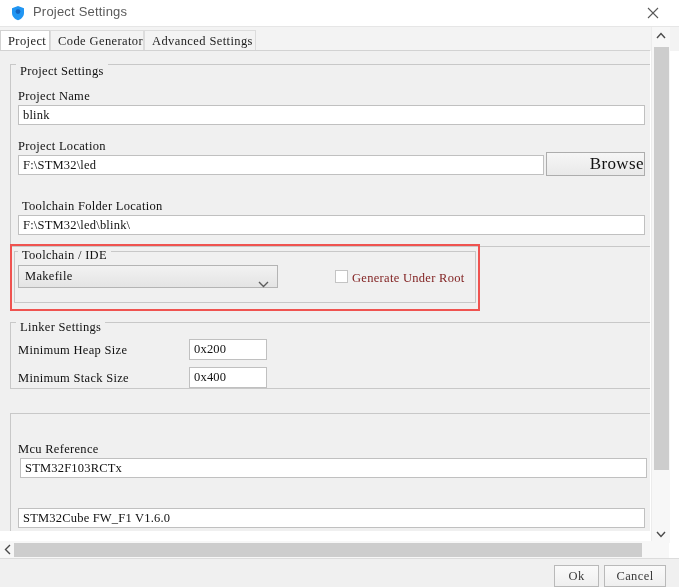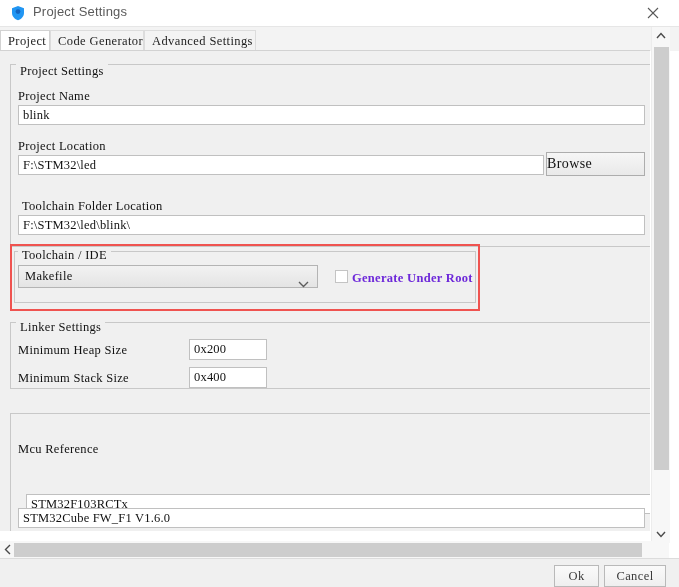--- a/index.html
+++ b/index.html
@@ -108,21 +108,21 @@
     white-space: nowrap;
     letter-spacing: 0.3px;
   }
   .field-label {
     position: absolute;
     font-size: 12.5px;
     color: #111;
     white-space: nowrap;
     letter-spacing: 0.3px;
   }
-  .field-label.disabled { color: #6d28d9; font-weight: bold; }
+  .field-label.disabled { color: #7f1d1d; }
 
   .textinput {
     position: absolute;
     background: #ffffff;
     border: 1px solid #c0c0c0;
     box-sizing: border-box;
     font-family: "Liberation Serif", "DejaVu Serif", serif;
     font-size: 12.5px;
     color: #111;
     padding: 0 0 8px 4px;
@@ -132,23 +132,23 @@
     overflow: hidden;
     letter-spacing: 0.2px;
   }
 
   .btn {
     position: absolute;
     background: linear-gradient(#f6f6f6, #e9e9e9);
     border: 1px solid #adadad;
     box-sizing: border-box;
     font-family: "Liberation Serif", "DejaVu Serif", serif;
-    font-size: 14px;
-    color: #111;
-    text-align: left;
+    font-size: 17px;
+    color: #111;
+    text-align: right;
     cursor: pointer;
     letter-spacing: 0.4px;
   }
 
   
   .combo {
     position: absolute;
     background: linear-gradient(#f2f2f2, #e4e4e4);
     border: 1px solid #b4b4b4;
     box-sizing: border-box;
@@ -295,21 +295,21 @@
   <div class="field-label" style="left:18px;top:88px;">Project Location</div>
   <div class="textinput" style="left:18px;top:104px;width:526px;">F:\STM32\led</div>
   <div class="btn" style="left:546px;top:101px;width:99px;height:24px;line-height:22px;">Browse</div>
 
   <div class="field-label" style="left:22px;top:148px;">Toolchain Folder Location</div>
   <div class="textinput" style="left:18px;top:164px;width:627px;">F:\STM32\led\blink\</div>
 
   <div class="group" style="left:14px;top:200px;width:462px;height:52px;"></div>
   <div class="group-title" style="left:18px;top:197px;">Toolchain / IDE</div>
 
-  <div class="combo" style="left:18px;top:214px;width:300px;height:23px;">
+  <div class="combo" style="left:18px;top:214px;width:260px;height:23px;">
     <span class="combo-text">Makefile</span>
     <span class="combo-arrow">
       <svg width="11" height="7" viewBox="0 0 11 7">
         <polyline points="1,1 5.5,5.5 10,1" fill="none" stroke="#5c5c5c" stroke-width="1.4"></polyline>
       </svg>
     </span>
   </div>
 
   <div class="checkbox-box" style="left:335px;top:219px;"></div>
   <div class="field-label disabled" style="left:352px;top:220px;">Generate Under Root</div>
@@ -321,21 +321,21 @@
 
   <div class="field-label" style="left:18px;top:292px;">Minimum Heap Size</div>
   <div class="textinput" style="left:189px;top:288px;width:78px;height:21px;line-height:19px;">0x200</div>
 
   <div class="field-label" style="left:18px;top:320px;">Minimum Stack Size</div>
   <div class="textinput" style="left:189px;top:316px;width:78px;height:21px;line-height:19px;">0x400</div>
 
   <div class="group" style="left:10px;top:362px;width:642px;height:123px;"></div>
 
   <div class="field-label" style="left:18px;top:391px;">Mcu Reference</div>
-  <div class="textinput" style="left:26px;top:407px;width:627px;margin-top:36px;">STM32F103RCTx</div>
+  <div class="textinput" style="left:20px;top:407px;width:627px;">STM32F103RCTx</div>
 
   <div class="textinput" style="left:18px;top:457px;width:627px;">STM32Cube FW_F1 V1.6.0</div>
 
 </div>
 
 <div class="vscroll">
   <div class="vscroll-up">
     <svg width="18" height="18" viewBox="0 0 18 18">
       <polyline points="5,11 9,6.5 13,11" fill="none" stroke="#4a4a4a" stroke-width="1.4"></polyline>
     </svg>

